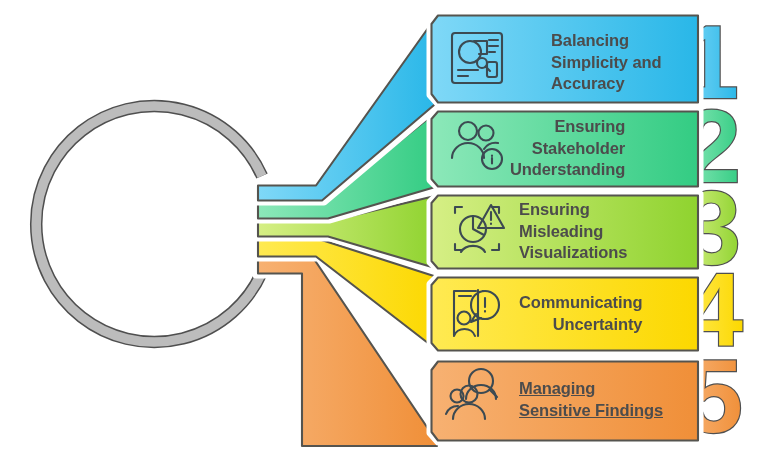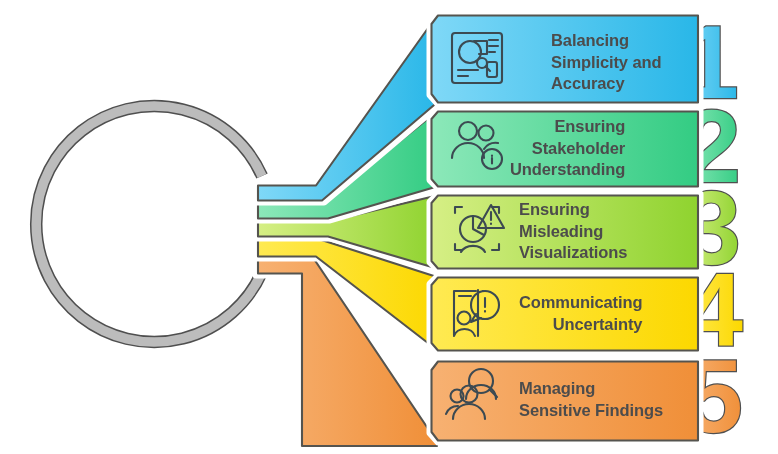--- a/index.html
+++ b/index.html
@@ -188,16 +188,16 @@
 Stakeholder
 Understanding</div>
 
   <div class="panel-text" style="left:519px;top:199px;">Ensuring
 Misleading
 Visualizations</div>
 
   <div class="panel-text" style="left:519px;top:292px;text-align:right;">Communicating
 Uncertainty</div>
 
-  <div class="panel-text" style="left:519px;top:378px;">Managing
+  <div class="panel-text" style="left:519px;top:378px;text-decoration:underline;">Managing
 Sensitive Findings</div>
 
 </div>
 
 </body></html>

